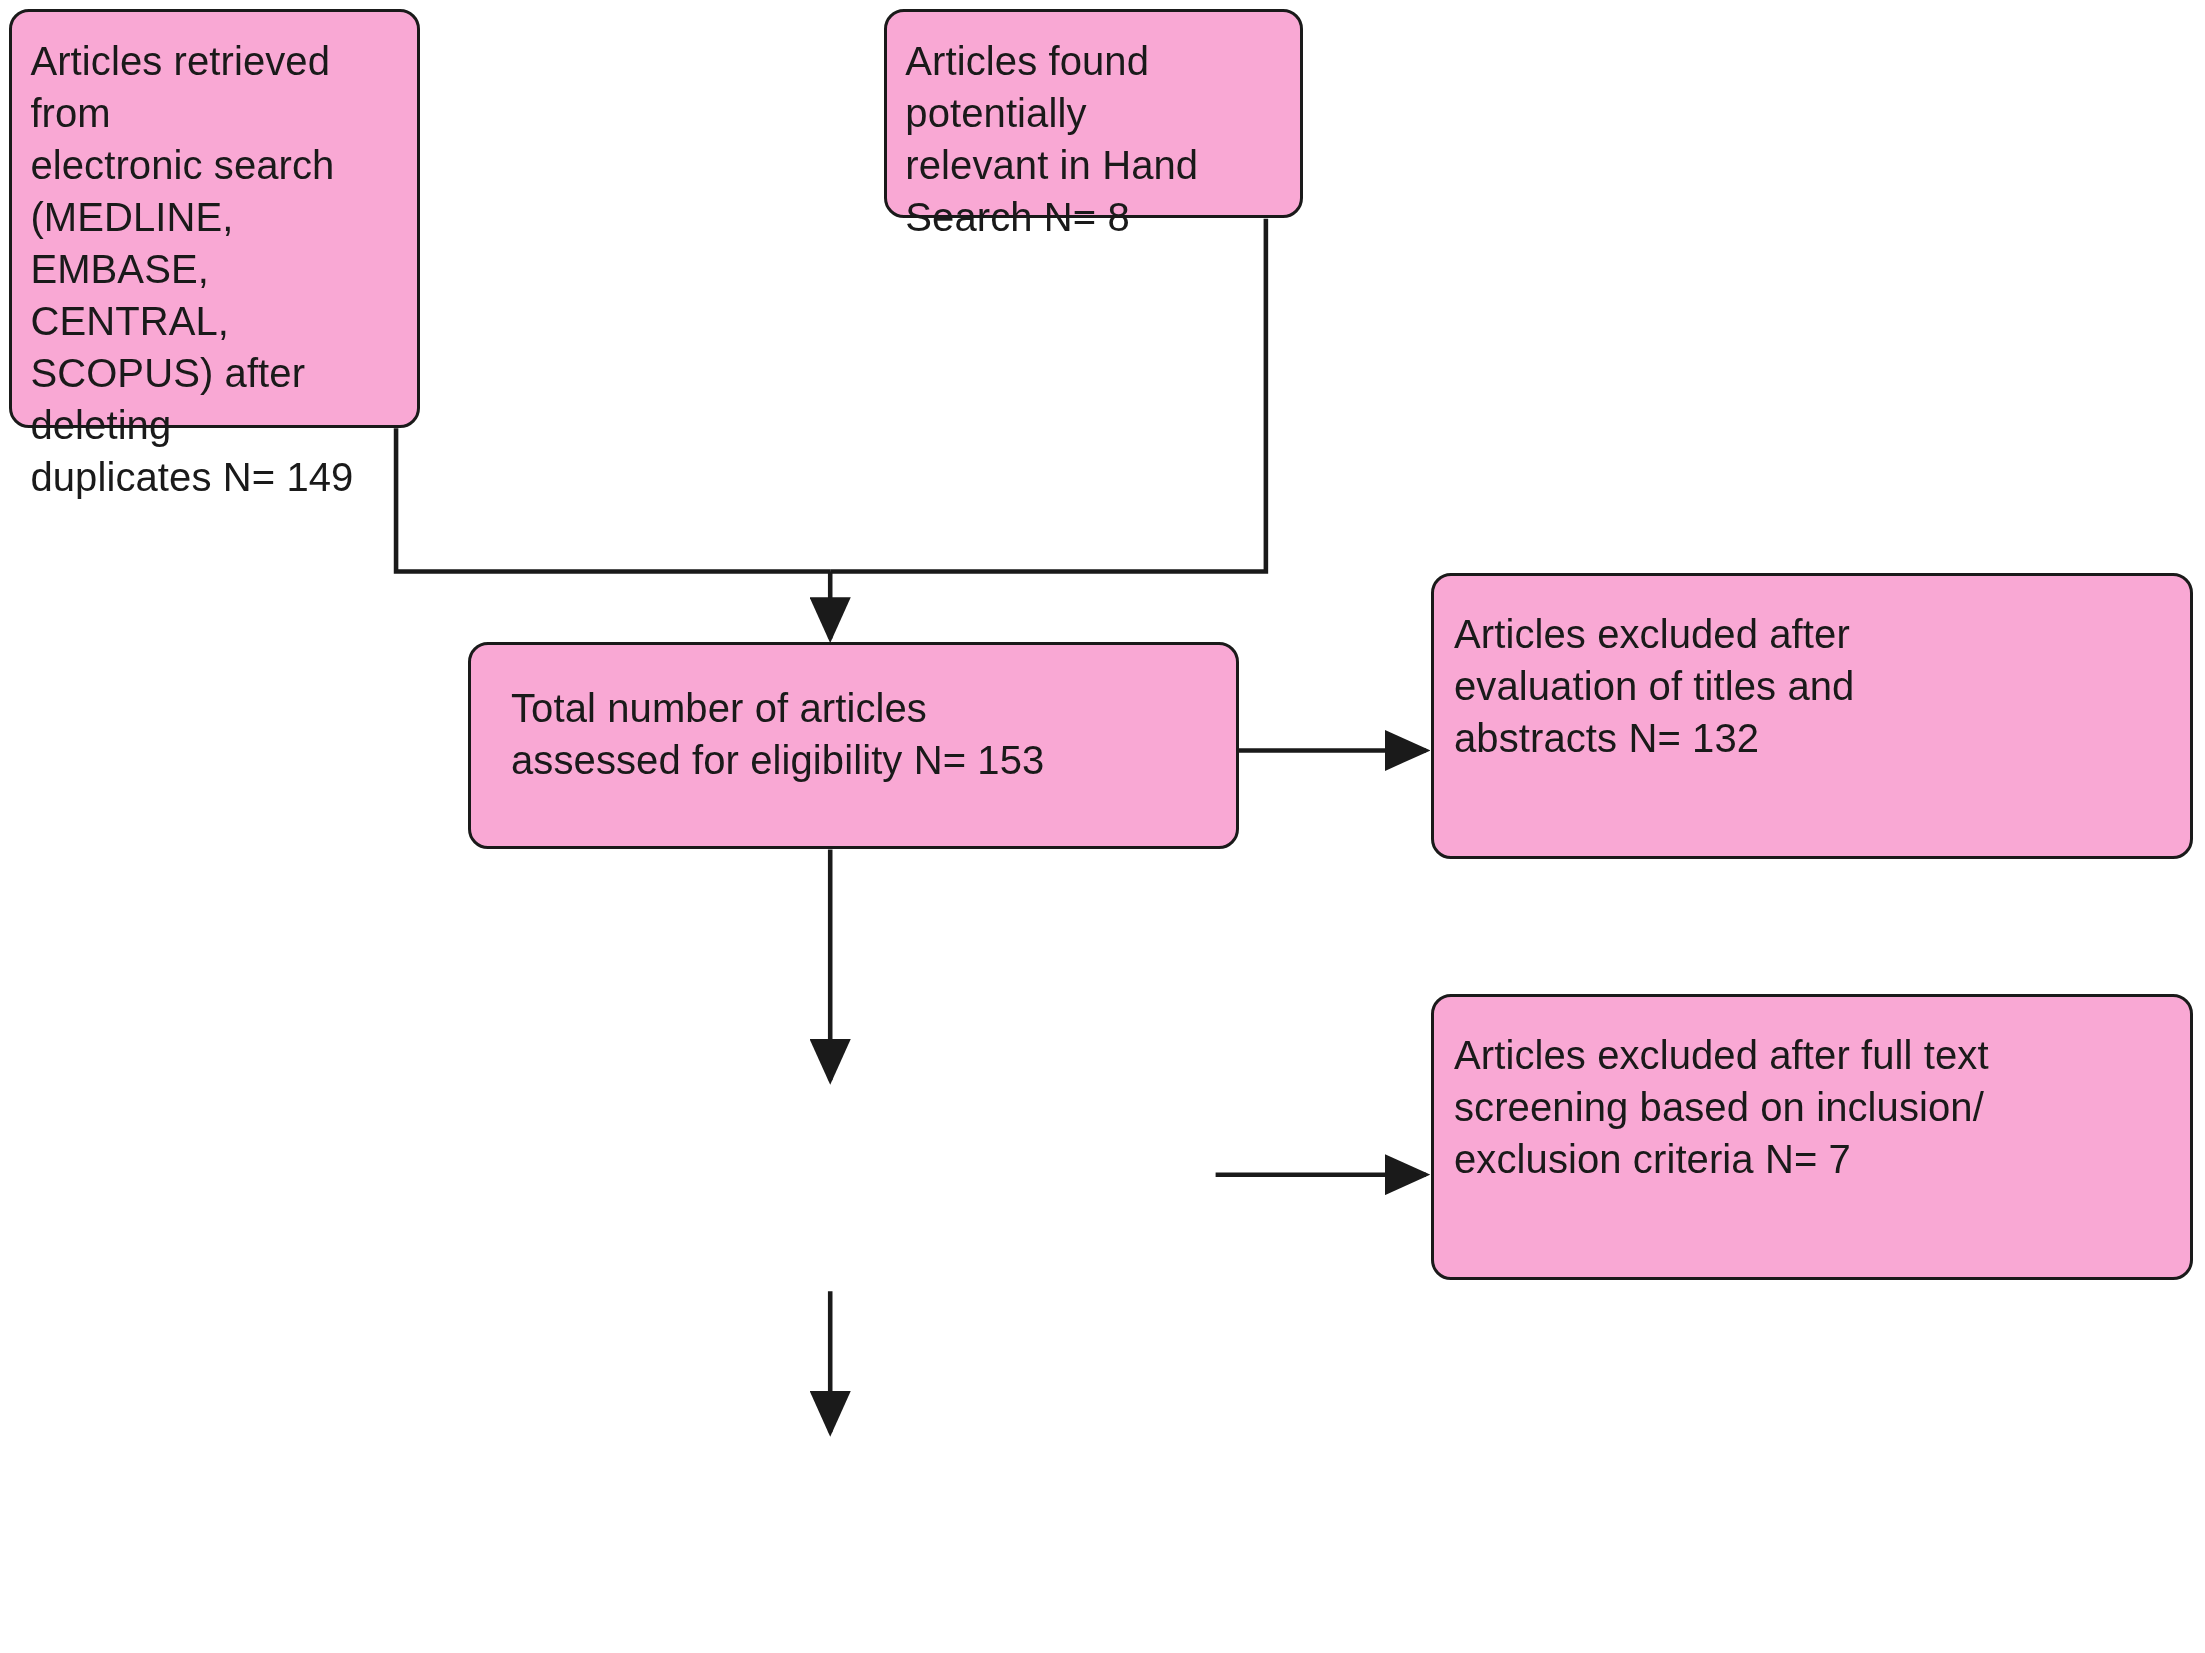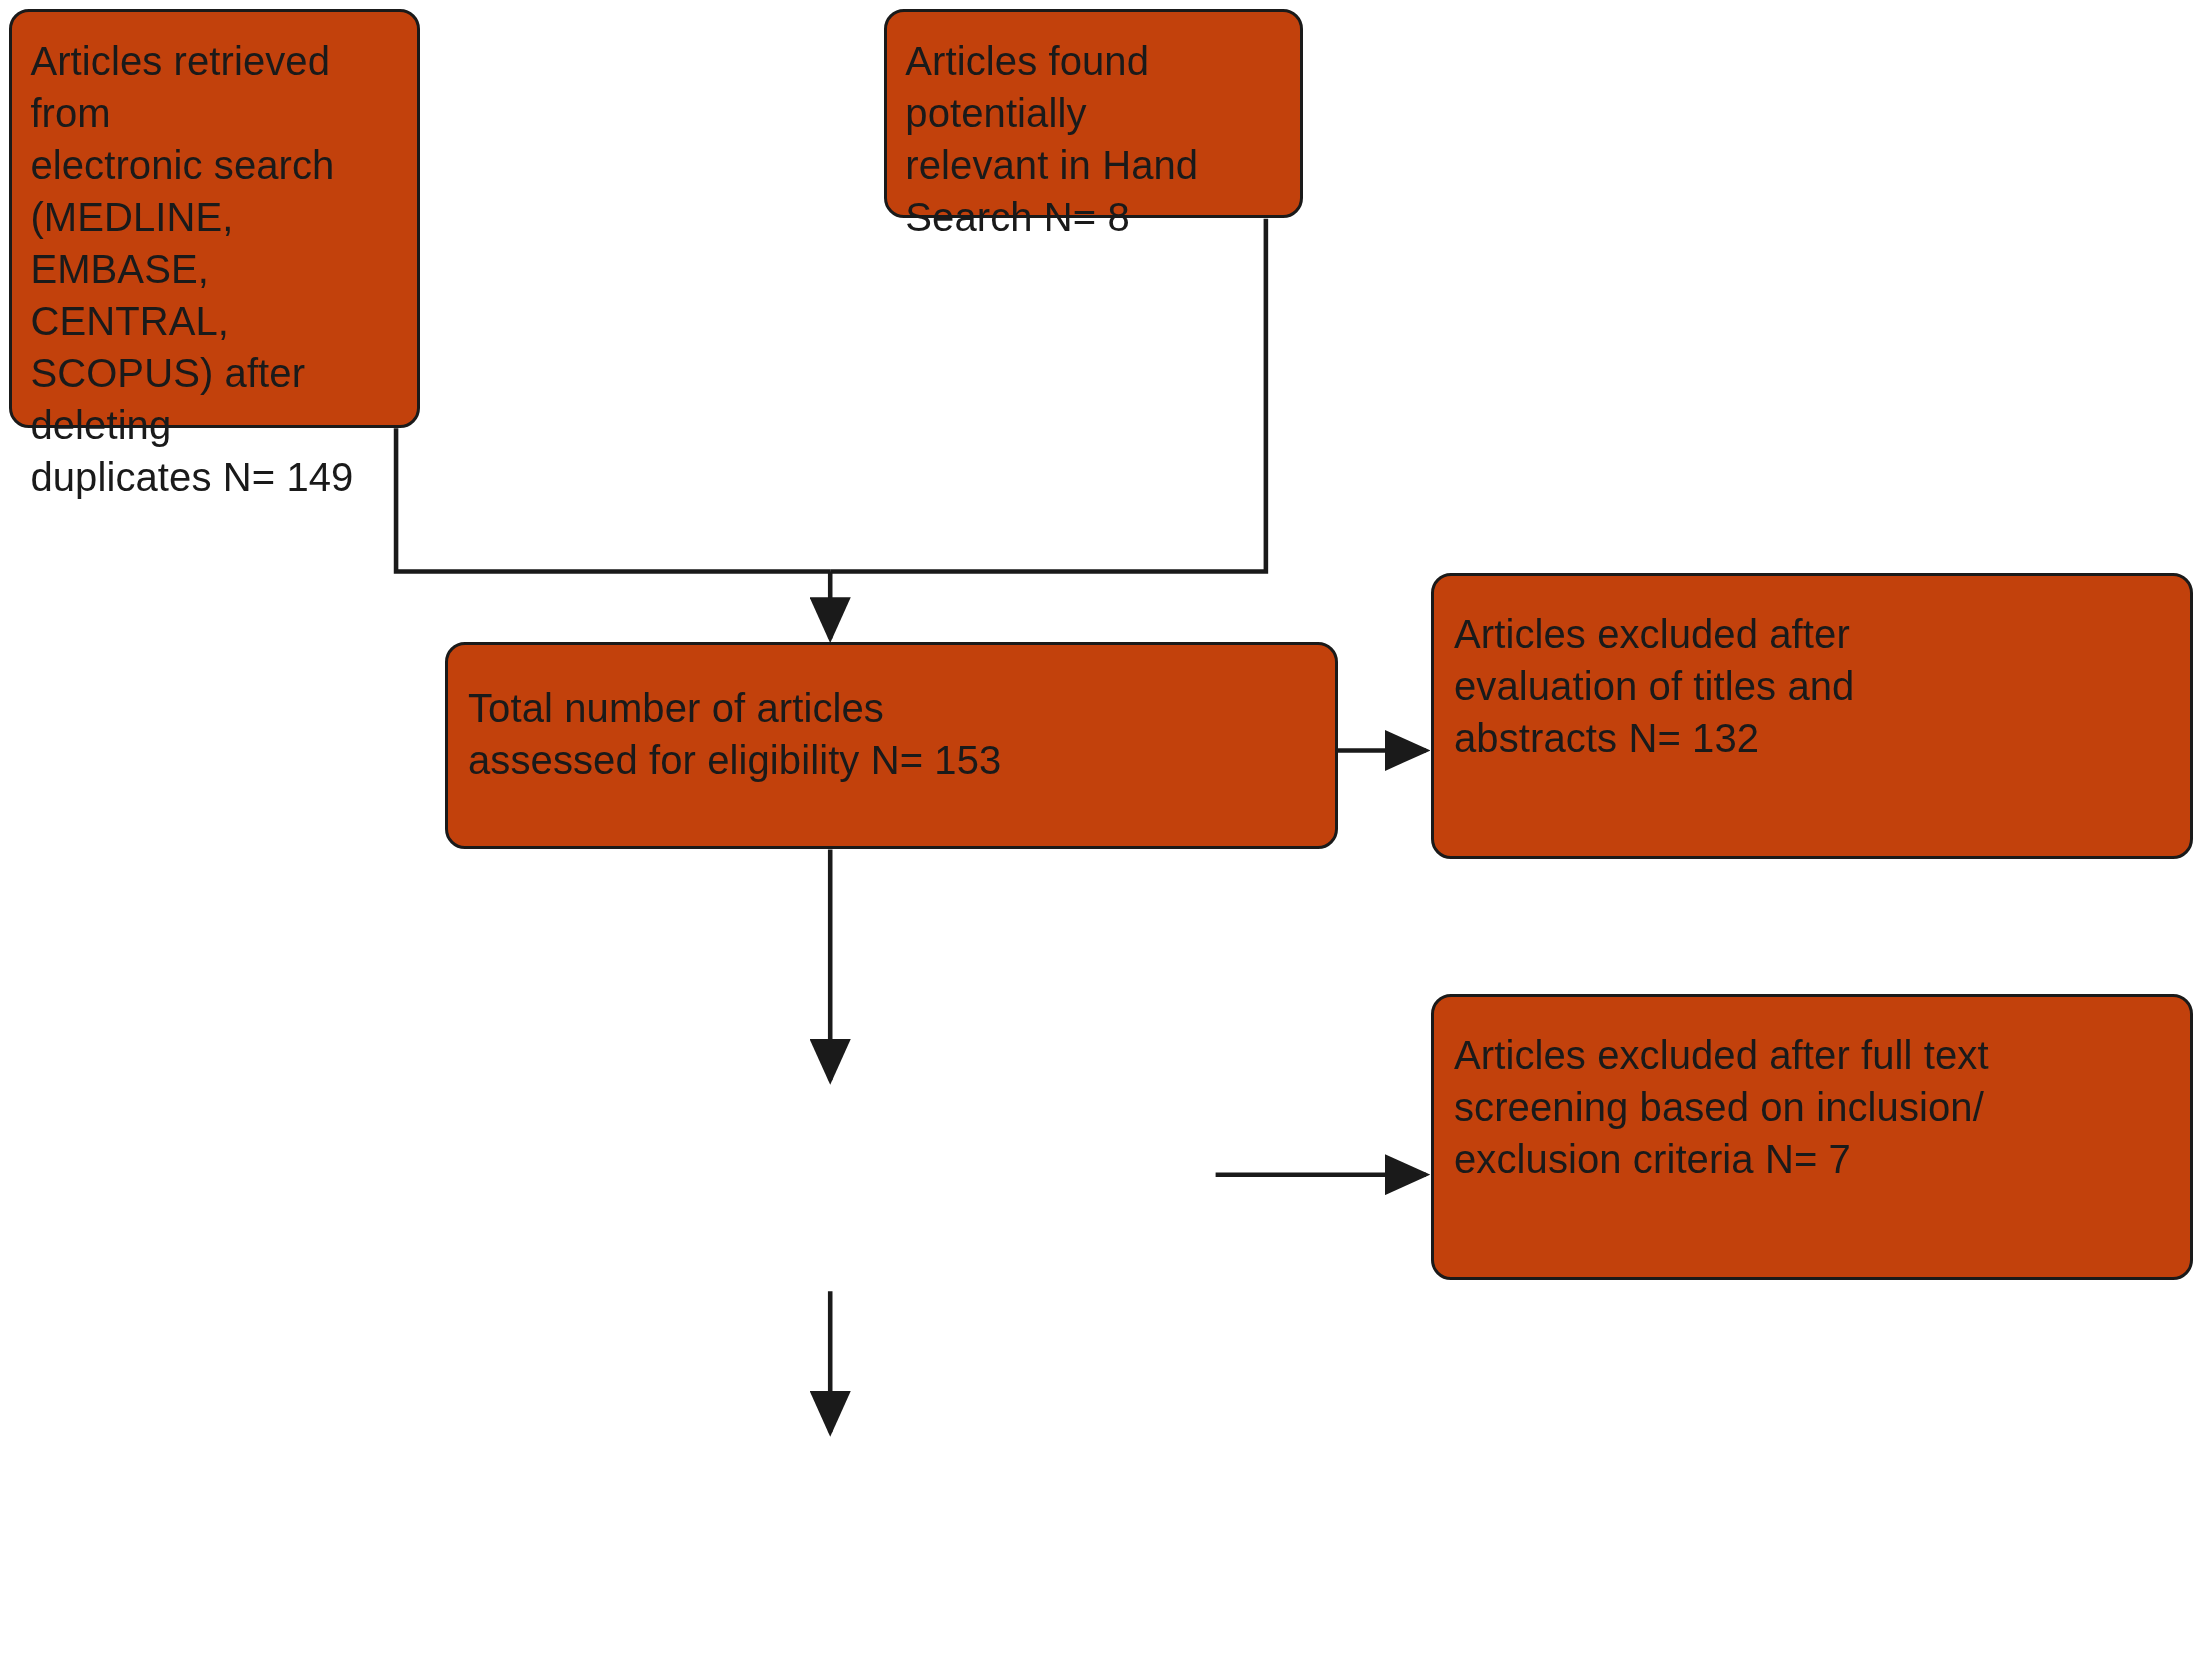--- a/index.html
+++ b/index.html
@@ -20,21 +20,21 @@
     position: absolute;
     left: 0;
     top: 0;
     width: 2205px;
     height: 1654px;
     pointer-events: none;
   }
   .node {
     position: absolute;
     box-sizing: border-box;
-    background: #c2410c;
+    background: #f9a8d4;
     border: 3px solid #1a1a1a;
     border-radius: 20px;
     display: flex;
     align-items: flex-start;
     justify-content: flex-start;
   }
   .node-text {
     font-size: 40px;
     line-height: 52px;
     color: #1a1a1a;
@@ -48,21 +48,21 @@
     border-top-left-radius: 20px;
   }
   #node-electronic-search .node-text { margin: 23px 0 0 18.3px; }
 
   #node-hand-search {
     left: 884px; top: 9.1px;  width: 419px; height: 209px;
   }
   #node-hand-search .node-text { margin: 23px 0 0 18.3px; }
 
   #node-assessed-eligibility {
-    left: 445px;  top: 642px;  width: 893px; height: 207px;
+    left: 468px;  top: 642px;  width: 771px; height: 207px; padding-left: 20px;
   }
   #node-assessed-eligibility .node-text { margin: 37px 0 0 20px; }
 
   #node-excluded-titles {
     left: 1431px; top: 573px;  width: 762px; height: 286px;
   }
   #node-excluded-titles .node-text { margin: 32px 0 0 20px; }
 
   #node-eligible-fulltext {
     left: 445px;  top: 1084px; width: 771px; height: 207px;

